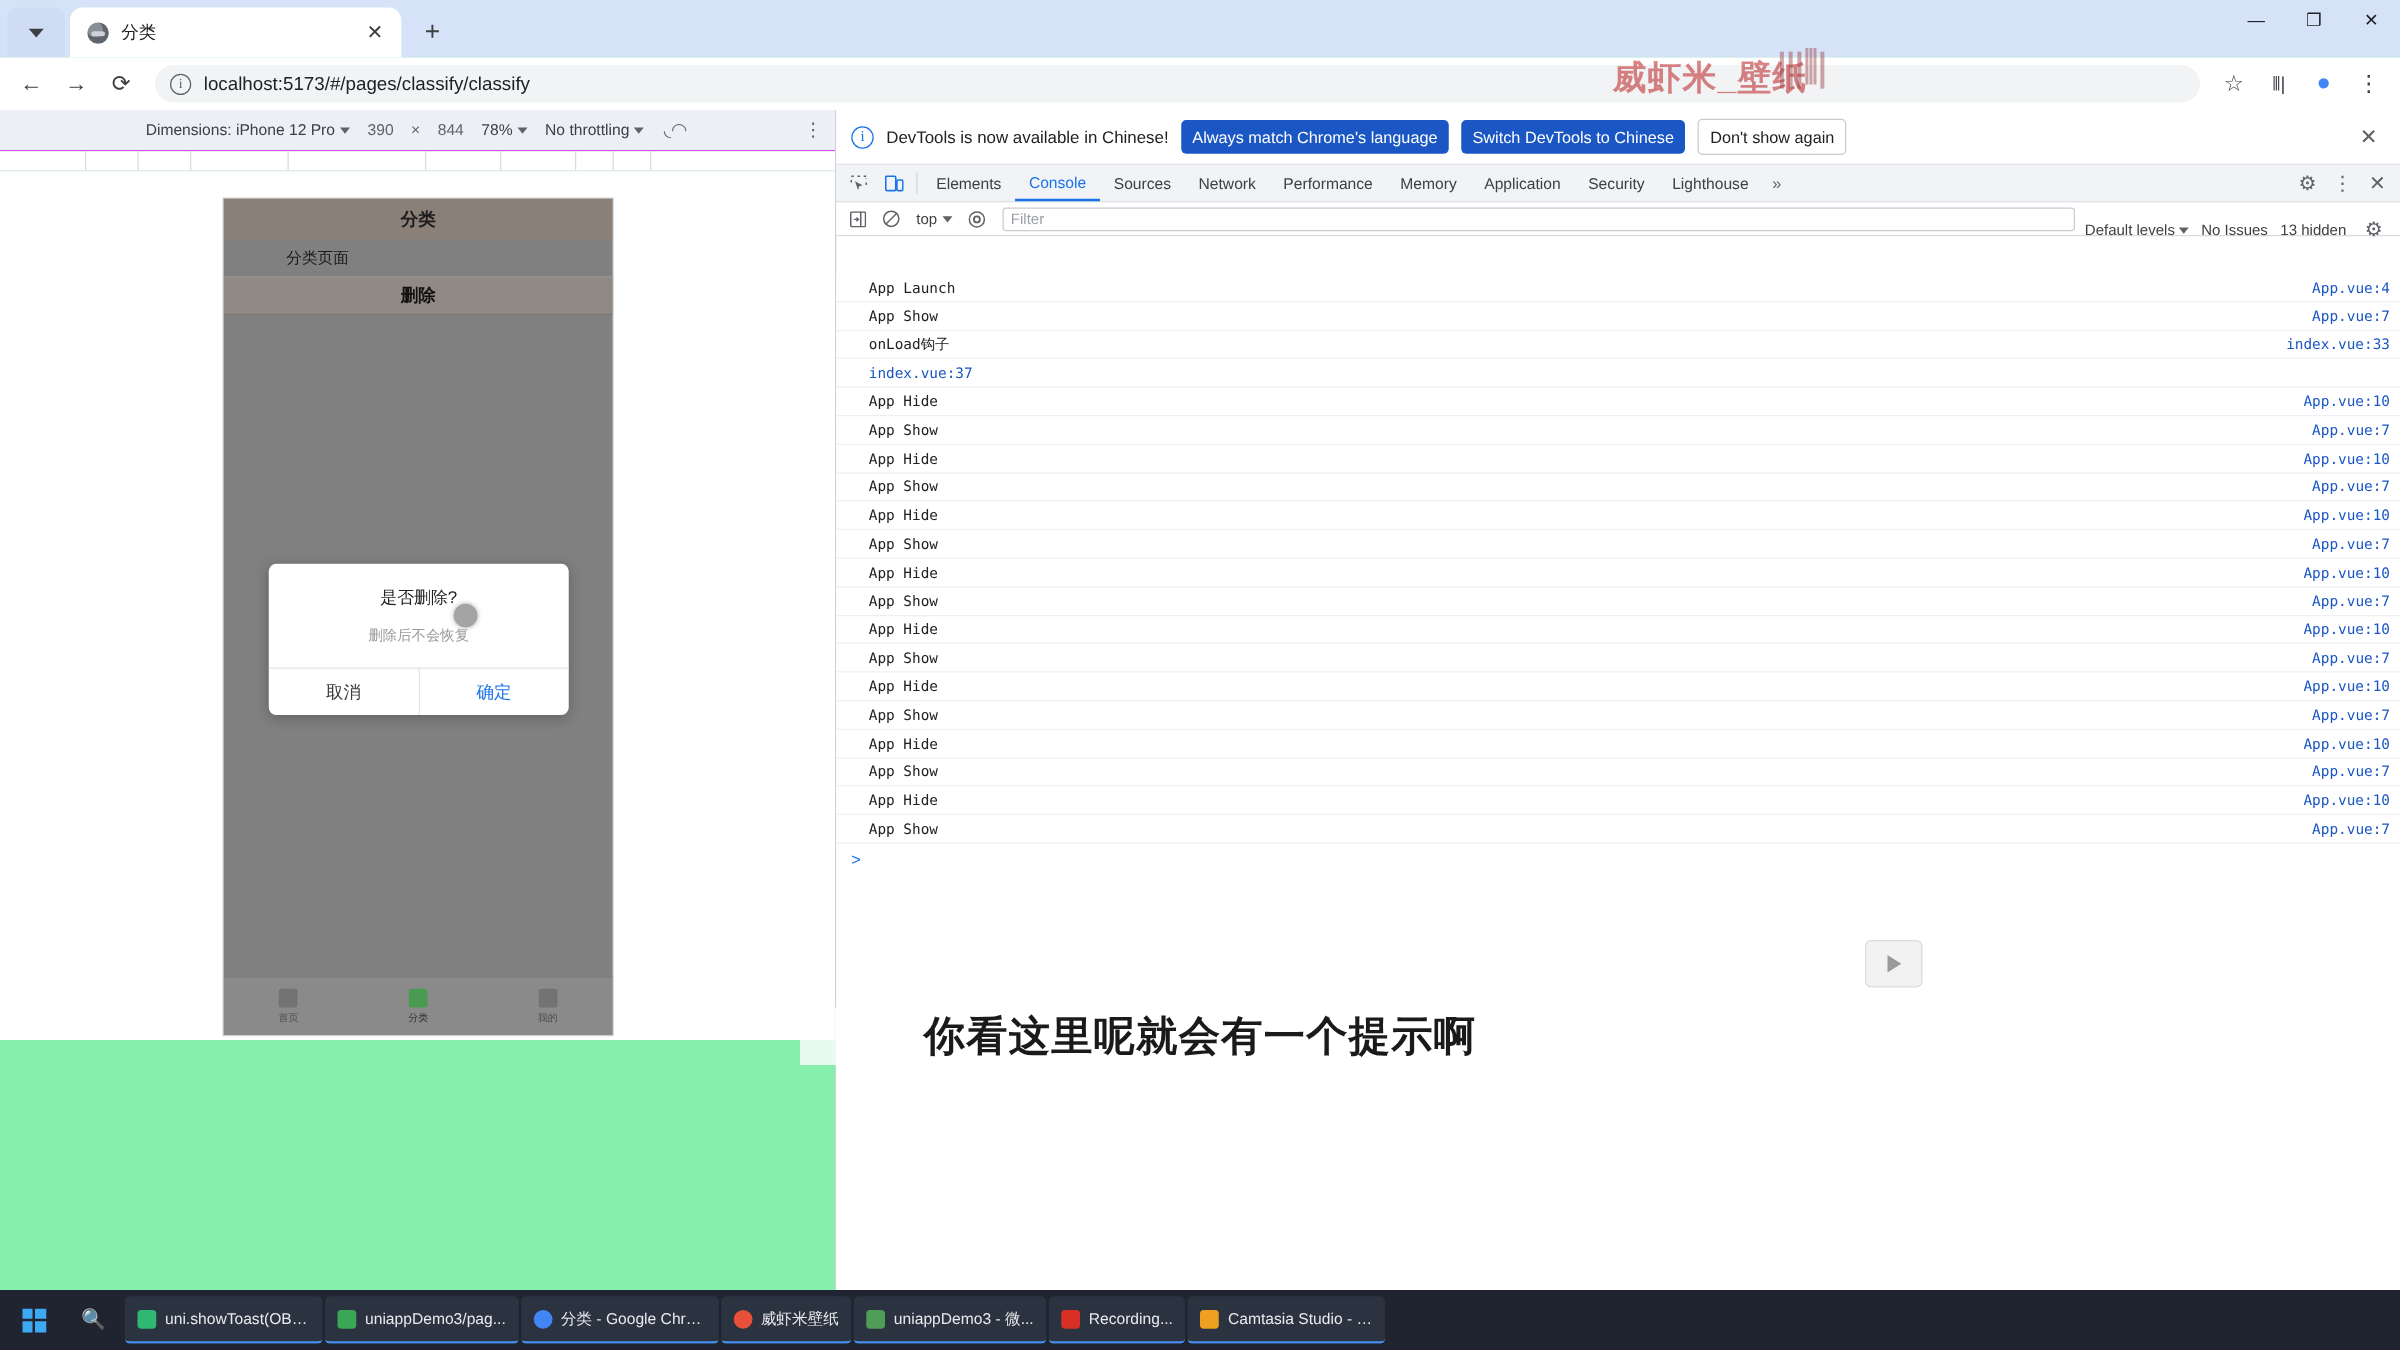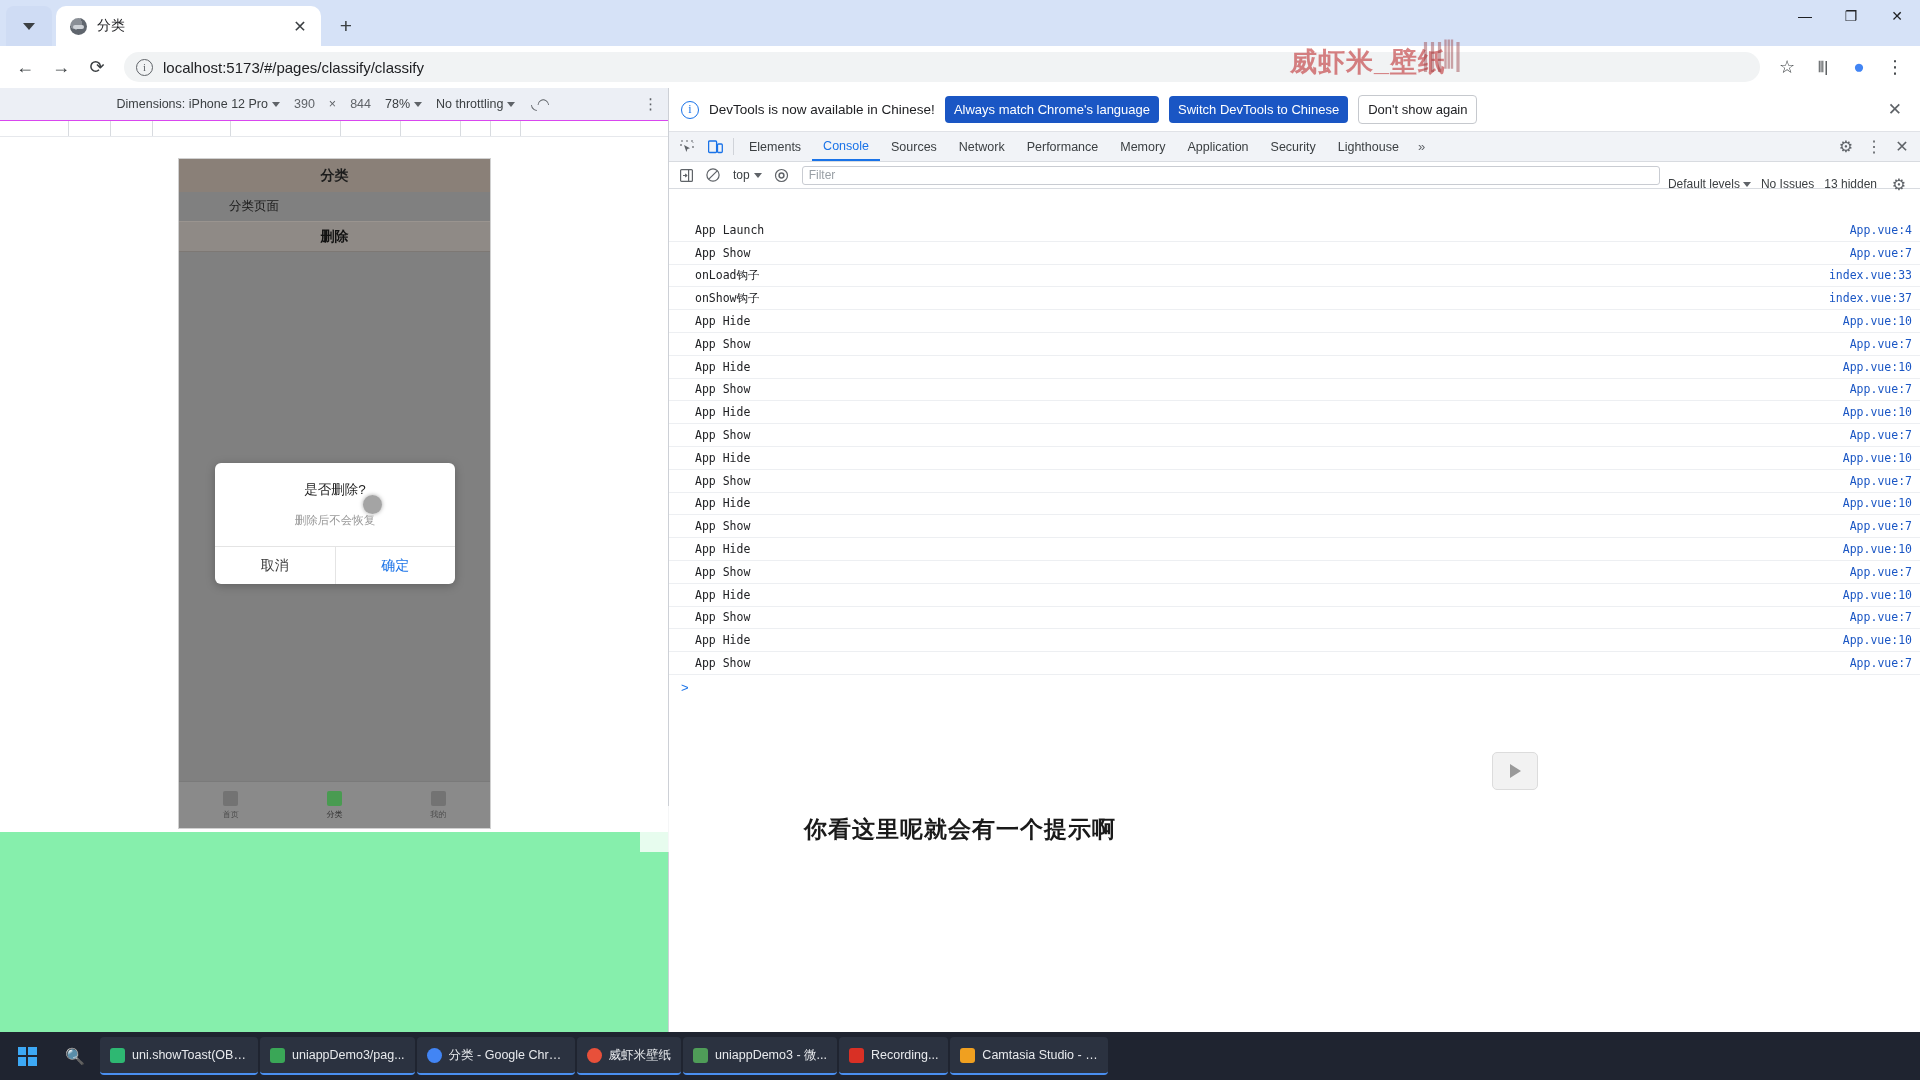--- a/index.html
+++ b/index.html
@@ -125,21 +125,21 @@
     padding:6px 4px 2px 4px; font-size:12.5px; color:#1a1a1a;margin-left:46px;
   }
   .ph-delbtn {
     margin-top:4px; height:31px; background:#8f8a86;
     display:flex; align-items:center; justify-content:center;
     font-size:14px; color:#111; font-weight:bold;
     border-top:1px solid #9a948f; border-bottom:1px solid #7d7874;
   }
 
   .modal {
-    position:absolute; left:36px; top:304px; width:240px;
+    position:absolute; left:36px; top:292px; width:240px;
     background:#ffffff; border-radius:6px; overflow:hidden;
     box-shadow:0 2px 10px rgba(0,0,0,.25);
   }
   .modal-title { text-align:center; font-size:13.5px; color:#222; padding:18px 10px 0 10px; }
   .modal-sub { text-align:center; font-size:11.5px; color:#9a9a9a; padding:14px 10px 18px 10px; }
   .modal-actions { display:flex; border-top:1px solid #e4e4e4; height:38px; }
   .modal-btn { flex:1; display:flex; align-items:center; justify-content:center; font-size:14px; color:#3a3a3a; }
   .modal-btn.confirm { color:#1a73e8; border-left:1px solid #e4e4e4; }
 
   .cursor-dot {
@@ -219,21 +219,21 @@
   }
   .log-msg { flex:1; white-space:nowrap; }
   .log-src { color:#1a56c4; font-size:11.5px; white-space:nowrap; }
   .prompt-row { height:26px; display:flex; align-items:center; padding-left:12px; color:#1a73e8; font-size:13px; }
 
   
   .caption {
     position:absolute; left:640px; top:806px; width:640px; height:46px;
     background:rgba(255,255,255,.80);
     display:flex; align-items:center; justify-content:center;
-    font-size:23px; color:#1a1a1a; font-weight:bold; letter-spacing:1px;
+    font-size:33px; color:#1a1a1a; font-weight:bold; letter-spacing:1px;
     font-family:"DejaVu Sans", sans-serif;
   }
   .rec-badge {
     position:absolute; left:1492px; top:752px; width:46px;height:38px;
     background:#f2f2f2; border-radius:5px; border:1px solid #dcdcdc;
     display:flex;align-items:center;justify-content:center;
   }
   .rec-badge .tri { width:0;height:0;border-top:7px solid transparent;border-bottom:7px solid transparent;border-left:11px solid #9a9a9a; }
   .csdn {
     position:absolute; left:1614px; top:1034px;
@@ -451,21 +451,20 @@
         </div>
       <div class="log-row">
           <div class="log-msg">App Show</div>
           <div class="log-src">App.vue:7</div>
         </div>
       <div class="log-row">
           <div class="log-msg">onLoad钩子</div>
           <div class="log-src">index.vue:33</div>
         </div>
       <div class="log-row">
-          <div class="log-msg">onShow钩子</div>
           <div class="log-src">index.vue:37</div>
         </div>
       <div class="log-row">
           <div class="log-msg">App Hide</div>
           <div class="log-src">App.vue:10</div>
         </div>
       <div class="log-row">
           <div class="log-msg">App Show</div>
           <div class="log-src">App.vue:7</div>
         </div>

